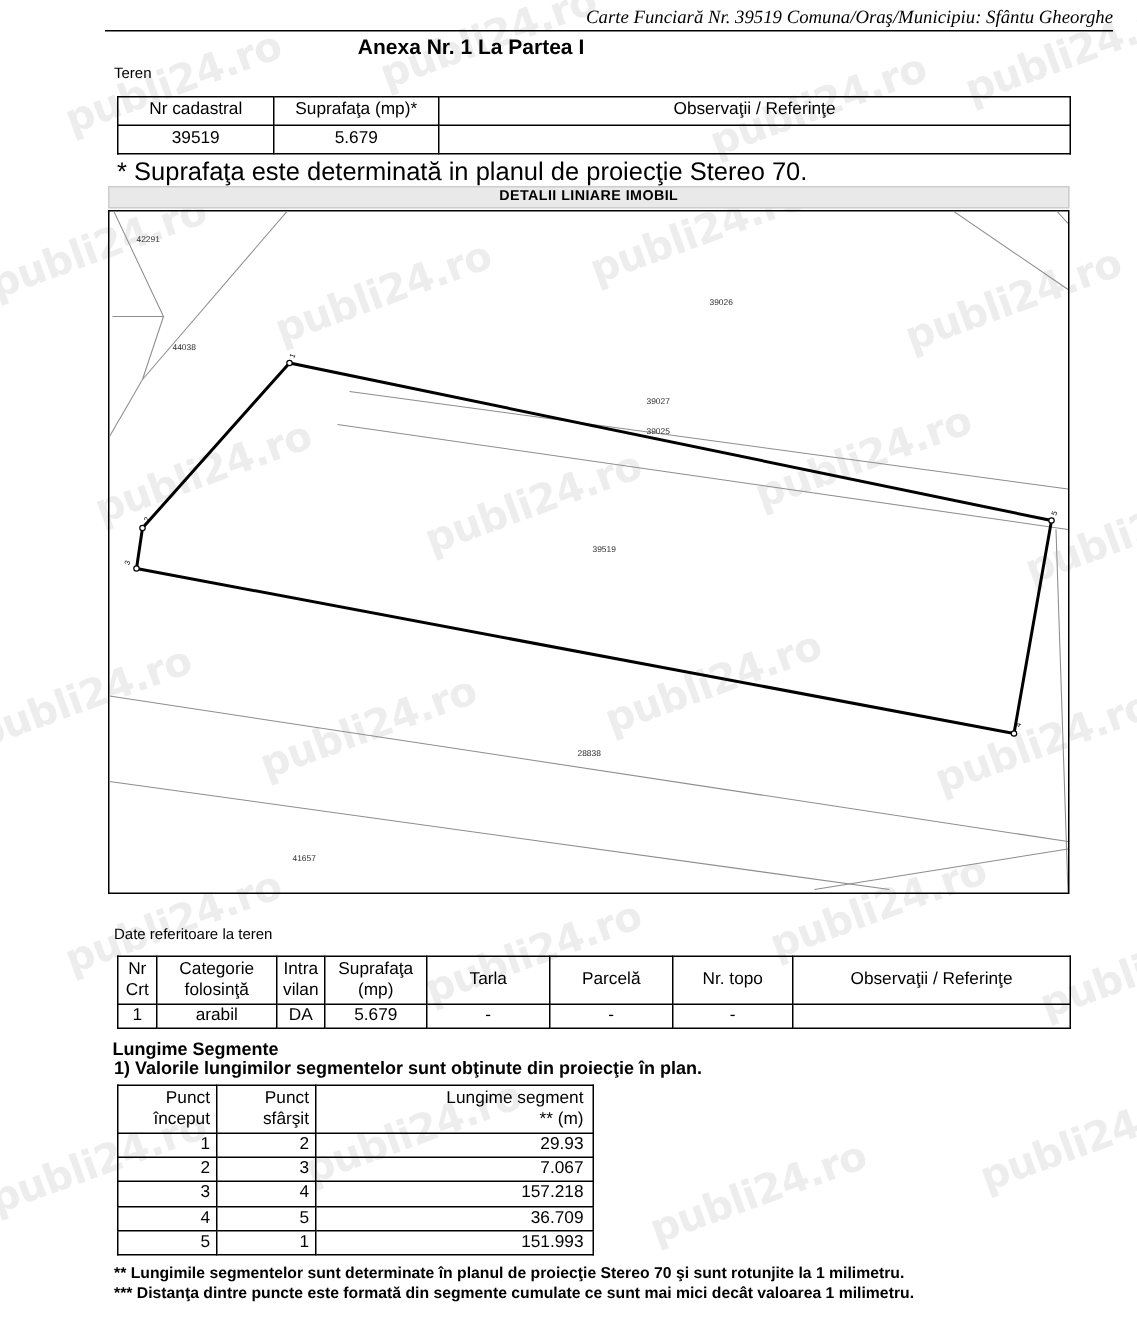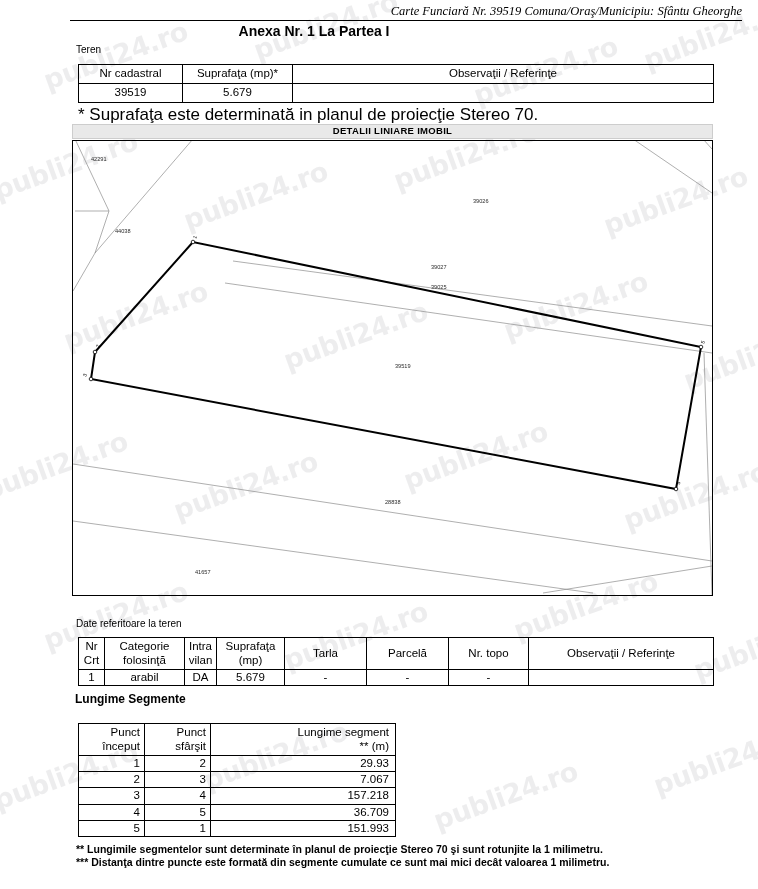--- a/index.html
+++ b/index.html
@@ -284,20 +284,21 @@
       <td>5.679</td>
       <td>-</td>
       <td>-</td>
       <td>-</td>
       <td></td>
     </tr>
   </tbody>
     </table>
 
   <div id="lbl-lungime">Lungime Segmente</div>
+  <div id="lbl-valorile">1) Valorile lungimilor segmentelor sunt obţinute din proiecţie în plan.</div>
 
   <table class="doc" id="tbl-seg">
     <tbody>
         <tr>
       <th class="c1">
         <span>Punct</span><br>
         <span>început</span>
       </th>
       <th class="c2">
         <span>Punct</span><br>

